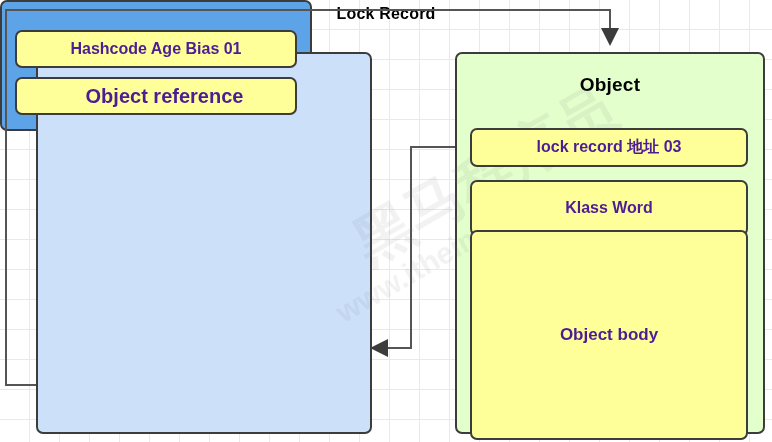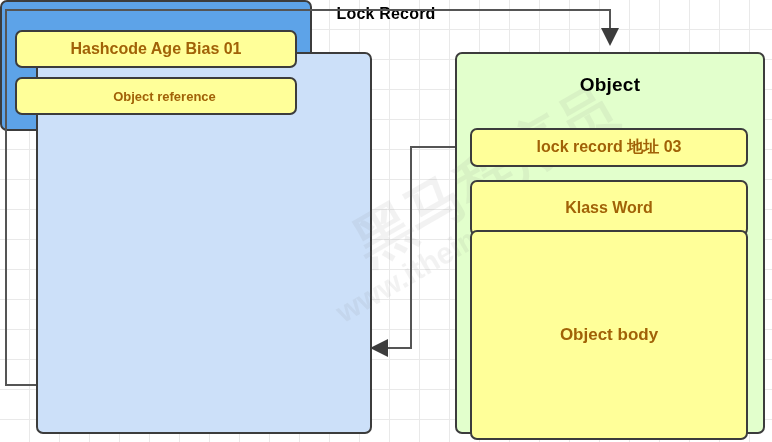--- a/index.html
+++ b/index.html
@@ -109,36 +109,36 @@
   .yellow-cell {
     position: absolute;
     box-sizing: border-box;
     background: #ffff99;
     border: 2px solid #3c3c3c;
     border-radius: 7px;
     display: flex;
     align-items: center;
     justify-content: center;
     font-weight: bold;
-    color: #a16207;
+    color: #4c1d95;
     z-index: 6;
   }
   #cell-hashcode {
     left: 15px;
     top: 30px;
     width: 282px;
     height: 38px;
     font-size: 16px;
   }
   #cell-objref {
     left: 15px;
     top: 77px;
     width: 282px;
     height: 38px;
-    font-size: 13px;
+    font-size: 20px;
     padding-left: 17px;
   }
   #cell-lockrecord-addr {
     left: 470px;
     top: 128px;
     width: 278px;
     height: 39px;
     font-size: 16px;
   }
   #cell-klass-word {

